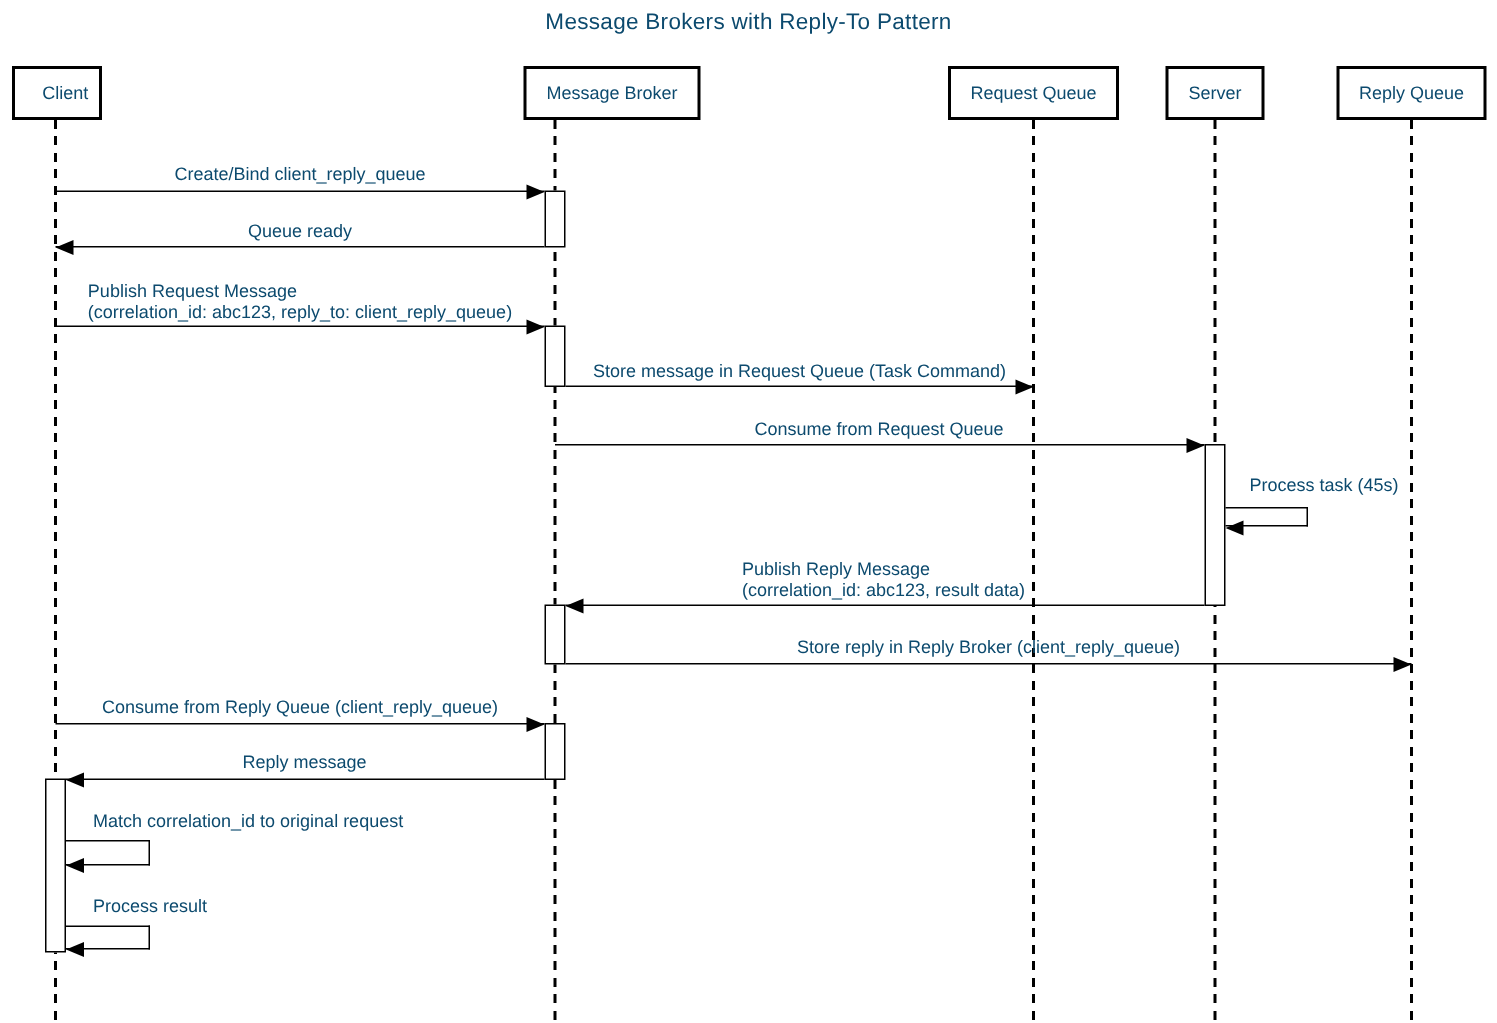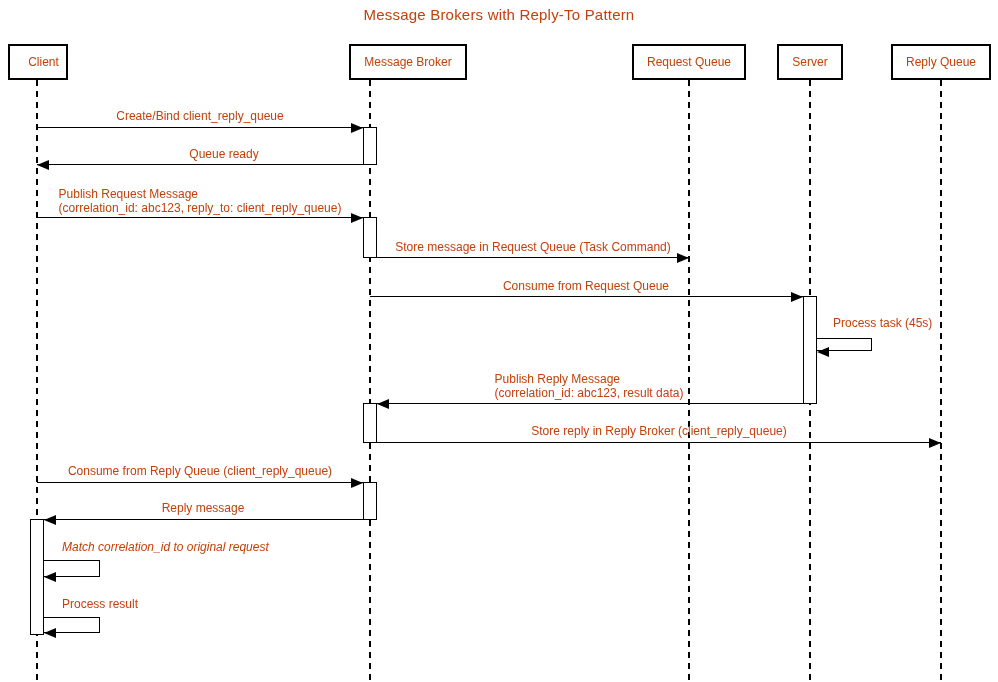--- a/index.html
+++ b/index.html
@@ -1,18 +1,18 @@
 <!DOCTYPE html>
 <html><head>
 <meta charset="utf-8">
 <style>
   html,body { margin:0; padding:0; background:#ffffff; }
   .canvas {
     position:relative; width:998px; height:682px; background:#ffffff;
-    font-family:"Liberation Sans", sans-serif; color:#c2410c; overflow:hidden;
+    font-family:"Liberation Sans", sans-serif; color:#0c4a6e; overflow:hidden;
   }
   .title {
     position:absolute; top:6px; left:0; width:100%; text-align:center;
     font-size:15px; letter-spacing:0.2px;
   }
   .participant {
     position:absolute; top:44px; height:36px; box-sizing:border-box;
     border:2px solid #000; background:#fff;
     display:flex; align-items:center; justify-content:center;
     font-size:12px; white-space:nowrap;
@@ -79,21 +79,21 @@
   <div class="activation" style="left:363px; top:217px; height:41px;"></div>
   <div class="activation" style="left:803px; top:296px; height:108px;"></div>
   <div class="activation" style="left:363px; top:403px; height:40px;"></div>
   <div class="activation" style="left:363px; top:482px; height:38px;"></div>
   <div class="activation" style="left:30px;  top:519px; height:116px;"></div>
 
   <div class="msg-label centered" style="left:200px; top:109px;">Create/Bind client_reply_queue</div>
   <div class="msg-line" style="left:37px; top:127px; width:326px;"></div>
   <div class="arrow-right" style="left:351px; top:123px;"></div>
 
-  <div class="msg-label centered" style="left:200px; top:147px;margin-left:24px;">Queue ready</div>
+  <div class="msg-label centered" style="left:200px; top:147px;">Queue ready</div>
   <div class="msg-line" style="left:37px; top:164px; width:326px;"></div>
   <div class="arrow-left" style="left:37px; top:160px;"></div>
 
   <div class="msg-label block" style="left:200px; top:187px;">
     <div>Publish Request Message</div>
     <div>(correlation_id: abc123, reply_to: client_reply_queue)</div>
   </div>
   <div class="msg-line" style="left:37px; top:217px; width:326px;"></div>
   <div class="arrow-right" style="left:351px; top:213px;"></div>
 
@@ -121,21 +121,21 @@
   <div class="arrow-right" style="left:929px; top:438px;"></div>
 
   <div class="msg-label centered" style="left:200px; top:464px;">Consume from Reply Queue (client_reply_queue)</div>
   <div class="msg-line" style="left:37px; top:482px; width:326px;"></div>
   <div class="arrow-right" style="left:351px; top:478px;"></div>
 
   <div class="msg-label centered" style="left:203px; top:501px;">Reply message</div>
   <div class="msg-line" style="left:44px; top:519px; width:319px;"></div>
   <div class="arrow-left" style="left:44px; top:515px;"></div>
 
-  <div class="msg-label" style="left:62px; top:540px;font-style:italic;">Match correlation_id to original request</div>
+  <div class="msg-label" style="left:62px; top:540px;">Match correlation_id to original request</div>
   <div class="self-loop" style="left:44px; top:560px; width:56px; height:17px;"></div>
   <div class="arrow-left" style="left:44px; top:572px;"></div>
 
   <div class="msg-label" style="left:62px; top:597px;">Process result</div>
   <div class="self-loop" style="left:44px; top:617px; width:56px; height:16px;"></div>
   <div class="arrow-left" style="left:44px; top:628px;"></div>
 
 </div>
 
 </body></html>

